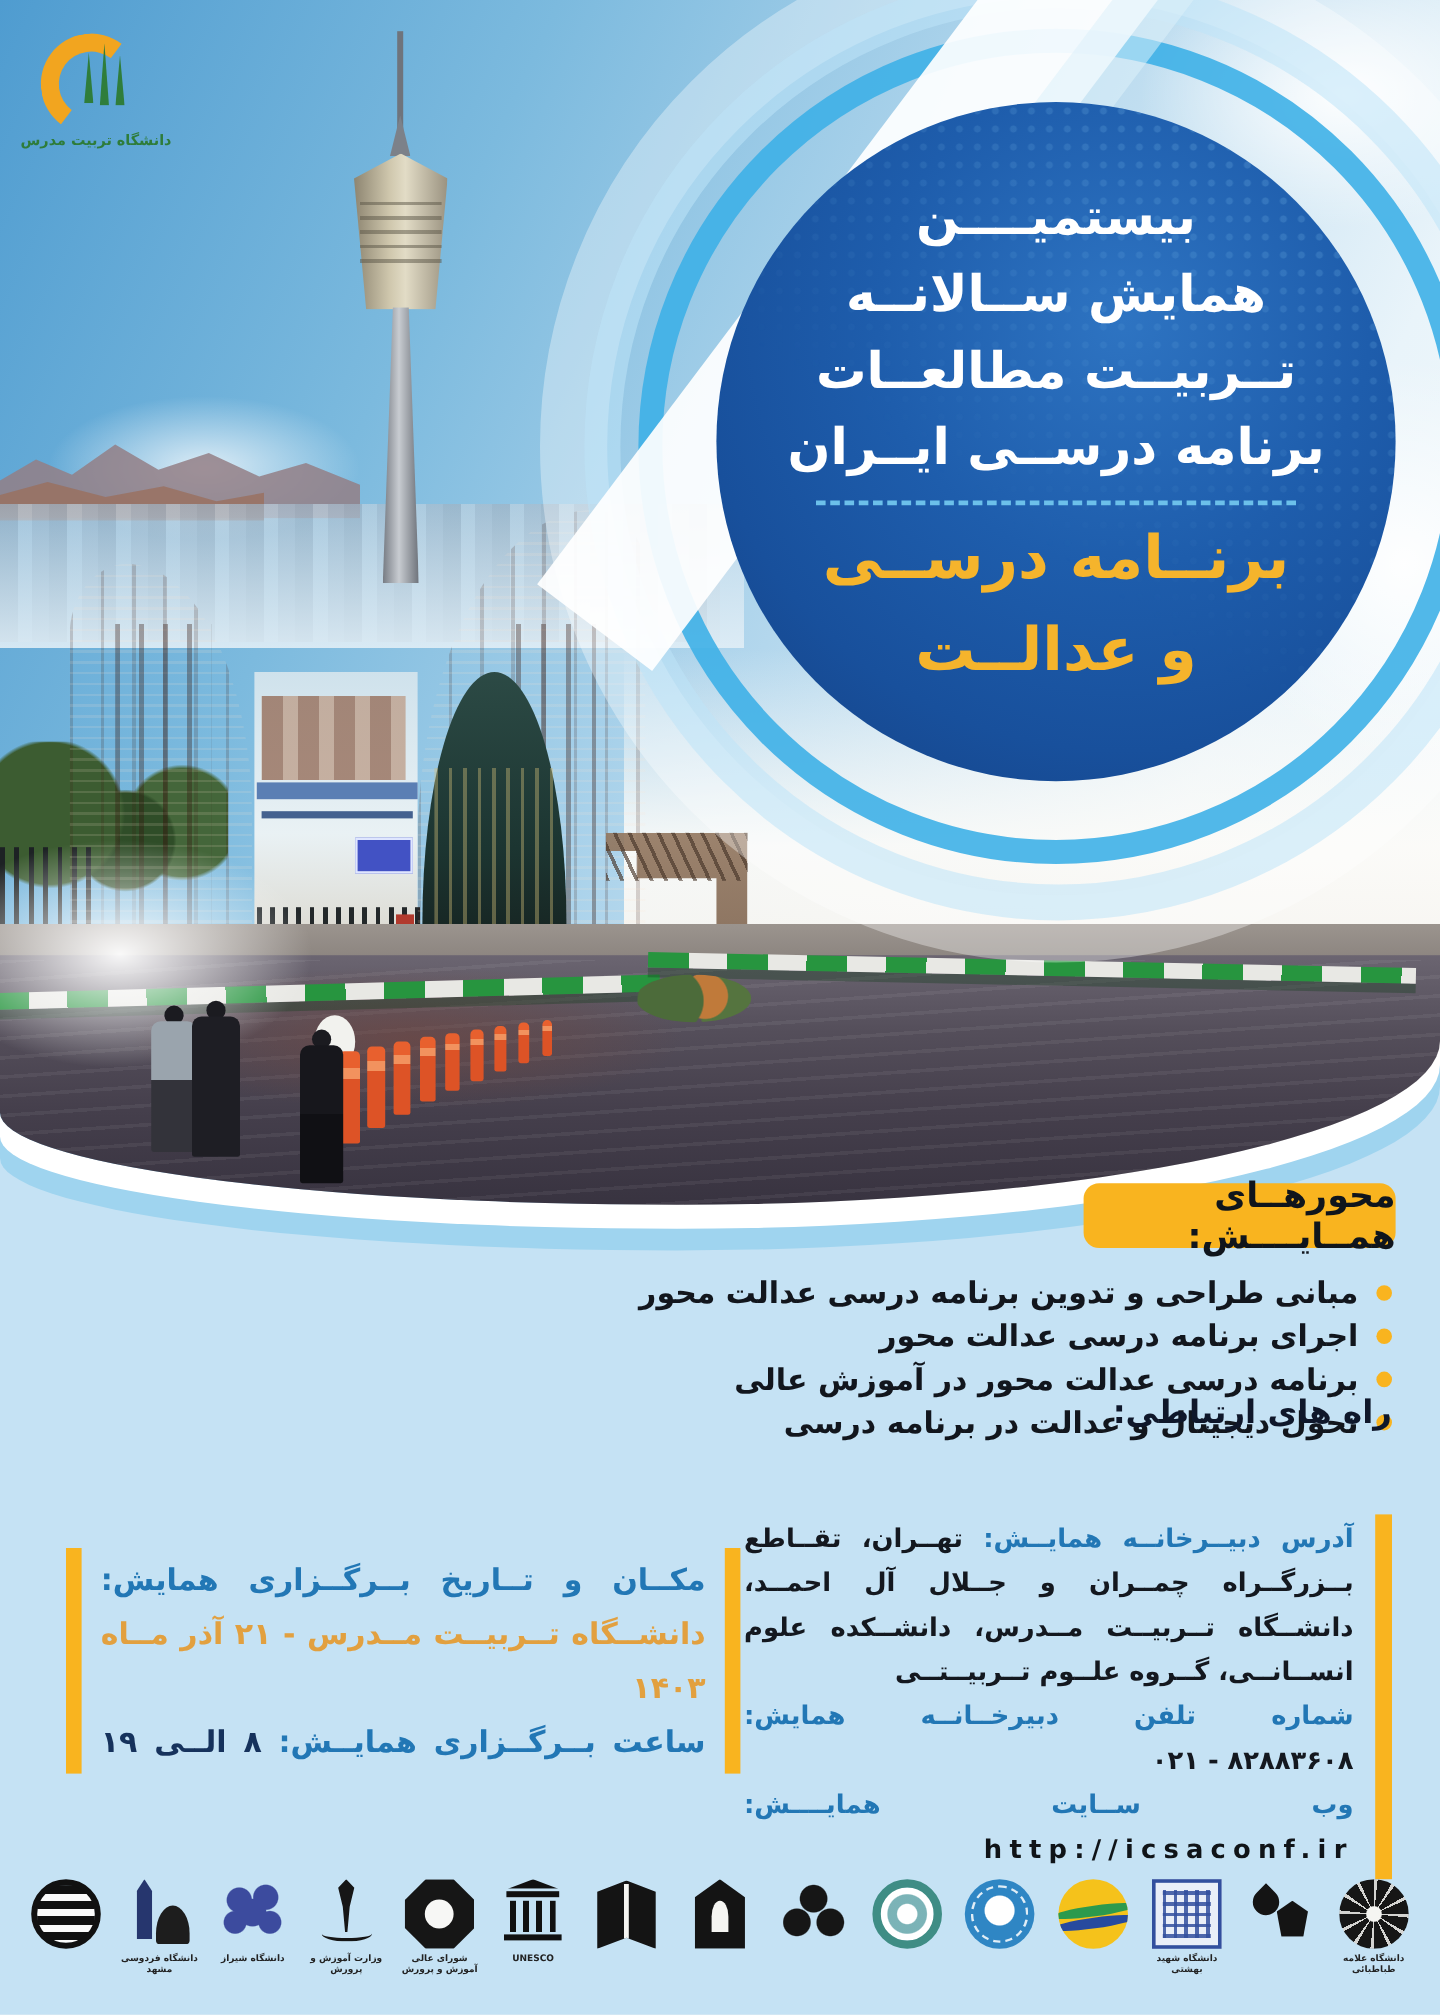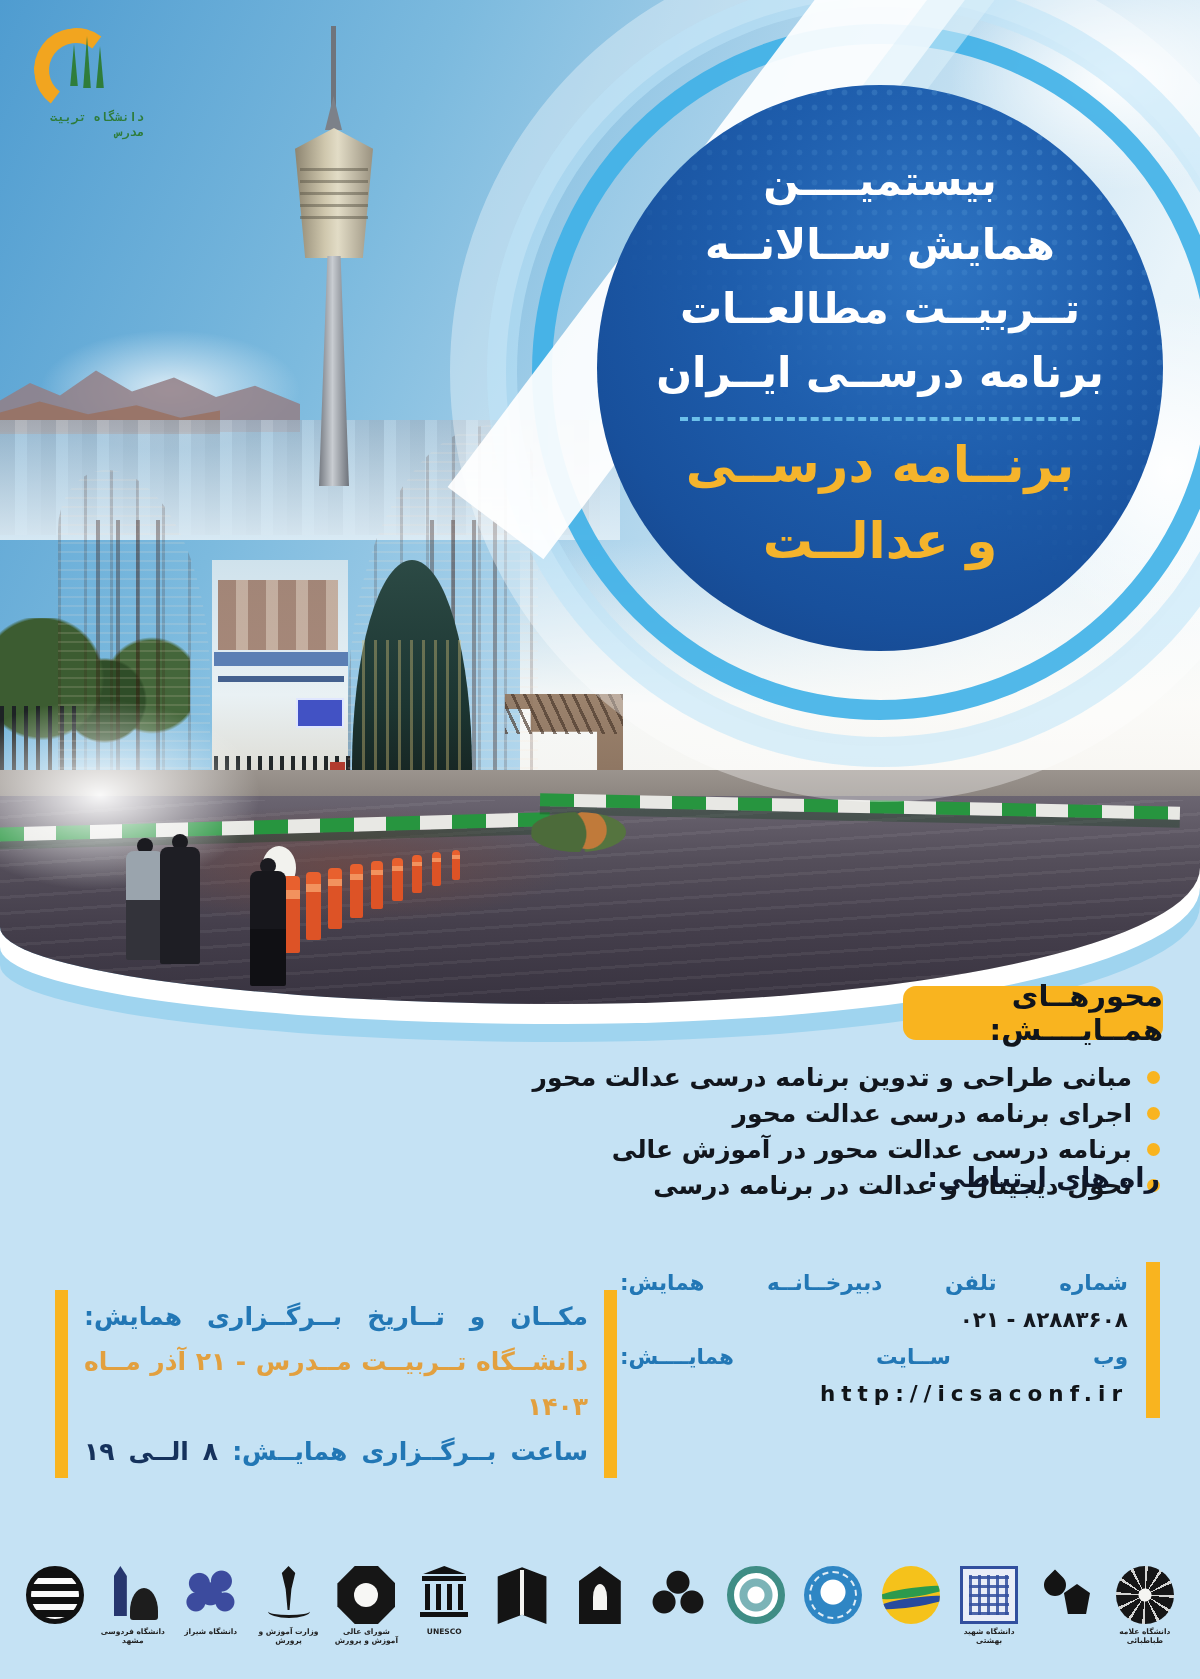--- a/index.html
+++ b/index.html
@@ -120,21 +120,21 @@
   .title-dots{position:absolute;inset:0;border-radius:50%;
     background-image:radial-gradient(rgba(130,195,240,.30) 2.6px,transparent 3.3px);
     background-size:15px 15px;
     -webkit-mask-image:linear-gradient(215deg,rgba(0,0,0,.9),rgba(0,0,0,0) 60%);
     mask-image:linear-gradient(215deg,rgba(0,0,0,.9),rgba(0,0,0,0) 60%);}
   .t-lines{position:relative;padding-top:64px;}
   .t-line{color:#ffffff;font-weight:bold;font-size:42px;line-height:64px;letter-spacing:1px;}
   .t-divider{width:400px;margin:12px auto 6px;border-top:4px dashed #6cc0ea;}
   .y-line{color:#f5b42c;font-weight:bold;font-size:50px;line-height:76px;}
   
-  .org{position:absolute;text-align:right;font-family:Liberation Mono, monospace;}
+  .org{position:absolute;text-align:center;}
   .org-tmu{left:16px;top:14px;width:128px;height:128px;}
   .tmu-arc{position:absolute;left:18px;top:14px;width:84px;height:84px;border-radius:50%;
     border:15px solid transparent;border-top-color:#f2a51f;border-left-color:#f2a51f;transform:rotate(-8deg);}
   .tree{position:absolute;width:10px;background:#2f7d3b;clip-path:polygon(50% 0,88% 100%,12% 100%);}
   .tr1{left:53px;top:30px;height:42px;}
   .tr2{left:66px;top:22px;height:52px;}
   .tr3{left:79px;top:32px;height:42px;}
   .org-cap-tmu{position:absolute;left:0;top:96px;width:128px;color:#2e7c3a;font-size:12px;font-weight:bold;}
   .org-icsa{left:26px;top:150px;width:110px;height:110px;}
   .icsa-ellipse{position:absolute;left:12px;top:26px;width:82px;height:30px;border:5px solid #1d1d1d;
@@ -338,20 +338,24 @@
     <li>
         <span>برنامه درسی عدالت محور در آموزش عالی</span>
       </li>
     <li>
         <span>تحول دیجیتال و عدالت در برنامه درسی</span>
       </li>
   </ul>
 
   <div class="contact-heading">راه های ارتباطی:</div>
   <div class="contact-block">
+    <p class="addr">
+      <span class="lbl">آدرس دبیــرخانــه همایــش:</span>
+      <span>تهــران، تقــاطع بــزرگــراه چمــران و جــلال آل احمــد، دانشــگاه تــربیــت مــدرس، دانشــکده علوم انســانــی، گــروه علــوم تــربیــتــی</span>
+    </p>
     <p class="row">
       <span class="lbl">شماره تلفن دبیرخــانــه همایش:</span>
       <span class="phone-num">۰۲۱ - ۸۲۸۸۳۶۰۸</span>
     </p>
     <p class="row">
       <span class="lbl">وب ســایت همایــــش:</span>
       <span class="site-url">http://icsaconf.ir</span>
     </p>
   </div>
 

